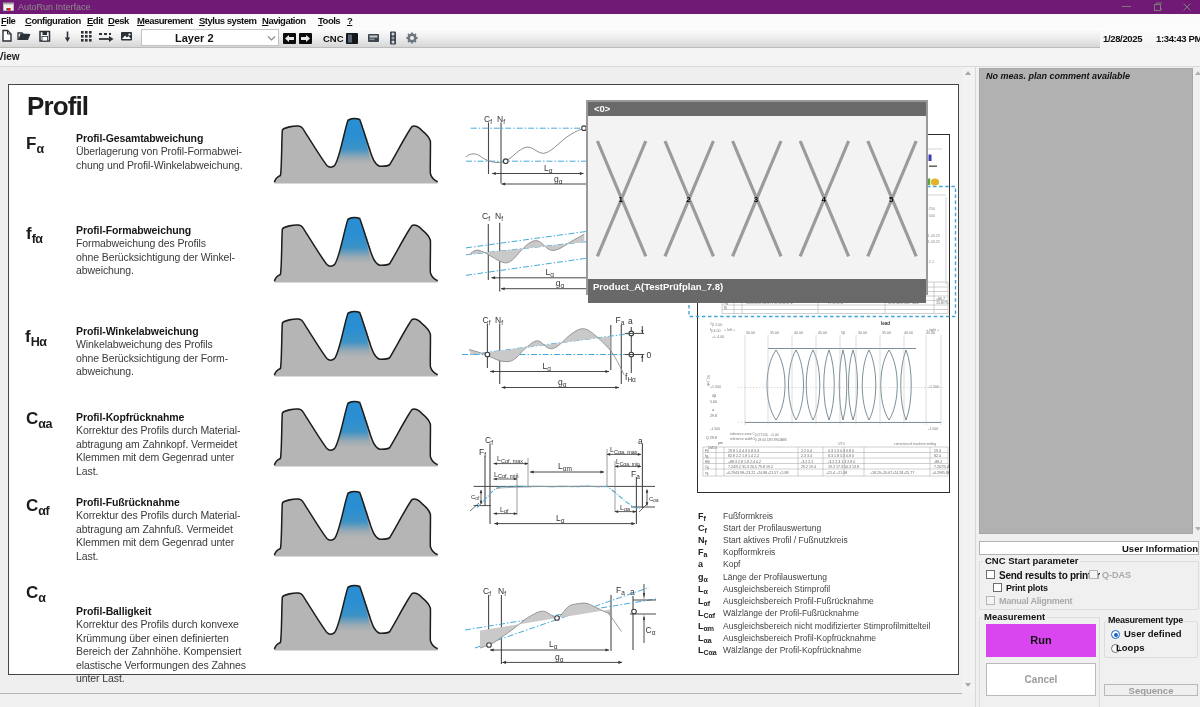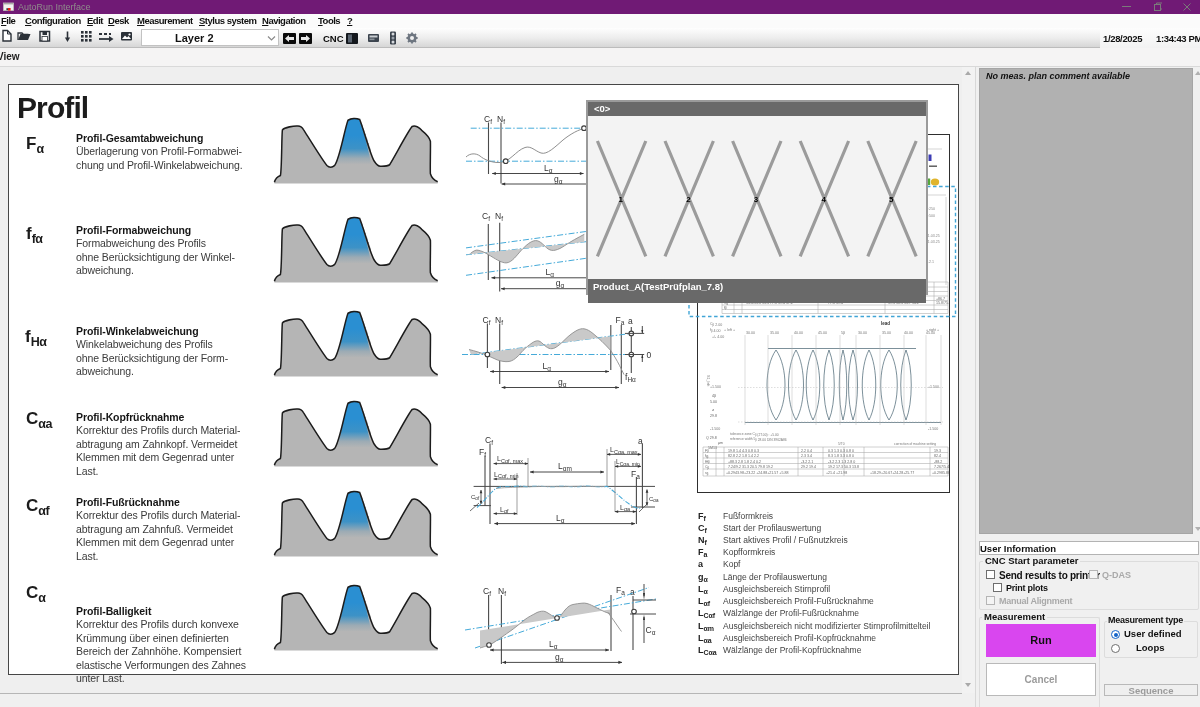--- a/index.html
+++ b/index.html
@@ -128,21 +128,21 @@
 <div class="abs" style="left:1103px;top:32.5px;font-size:9.5px;letter-spacing:-0.35px;font-weight:bold;color:#111;white-space:nowrap;">1/28/2025</div>
 <div class="abs" style="left:1156px;top:32.5px;font-size:9.5px;letter-spacing:-0.35px;font-weight:bold;color:#111;white-space:nowrap;">1:34:43 PM</div>
 
 <div class="abs" style="left:0;top:48px;width:1200px;height:19px;background:#f5f4f4;border-bottom:1px solid #d9d9d9;">
   <div class="abs" style="left:-3px;top:3px;font-size:10px;font-weight:bold;color:#222;">View</div>
 </div>
 
 <div class="abs" id="docarea" style="left:0;top:67px;width:962px;height:627px;background:#efefef;">
 
   <div class="abs" id="page" style="left:8px;top:17px;width:951px;height:591px;background:#fff;border:1px solid #464646;">
-    <div class="abs" style="left:8px;top:6px;font-size:30px;font-weight:bold;color:#1c1c1c;letter-spacing:-0.9px;">Profil</div>
+    <div class="abs" style="left:18px;top:6px;font-size:26px;font-weight:bold;color:#1c1c1c;letter-spacing:-0.9px;">Profil</div>
 
     <div class="abs sym" style="left:17px;top:49px;">F<span>α</span></div>
     <div class="abs sym" style="left:17px;top:139px;">f<span>fα</span></div>
     <div class="abs sym" style="left:16px;top:242px;">f<span>Hα</span></div>
     <div class="abs sym" style="left:17px;top:324px;">C<span>αa</span></div>
     <div class="abs sym" style="left:17px;top:411px;">C<span>αf</span></div>
     <div class="abs sym" style="left:17px;top:498px;">C<span>α</span></div>
 
     <div class="abs rowtxt" style="left:67px;top:47px;"><b>Profil-Gesamtabweichung</b>Überlagerung von Profil-Formabwei-<br>chung und Profil-Winkelabweichung.</div>
     <div class="abs rowtxt" style="left:67px;top:139px;"><b>Profil-Formabweichung</b>Formabweichung des Profils<br>ohne Berücksichtigung der Winkel-<br>abweichung.</div>
@@ -526,21 +526,21 @@
 </div>
 
 <div class="abs" id="rightpanel" style="left:975px;top:67px;width:254px;height:640px;background:#f0f0f0;border-left:1px solid #d8d8d8;">
 
   <div class="abs" style="left:3px;top:1px;width:214px;height:466px;background:#b1b1b1;border:1px solid #a5a5a5;">
     <div class="abs" style="left:6px;top:2px;font-size:9px;font-weight:bold;font-style:italic;color:#111;">No meas. plan comment available</div>
   </div>
   <div class="abs" style="left:219px;top:4px;width:0;height:0;border-left:3px solid transparent;border-right:3px solid transparent;border-bottom:4px solid #b0b0b0;"></div>
   <div class="abs" style="left:219px;top:460px;width:0;height:0;border-left:3px solid transparent;border-right:3px solid transparent;border-top:4px solid #b0b0b0;"></div>
 
-  <div class="abs" style="left:3px;top:474px;width:220px;height:14px;background:#fff;border:1px solid #b3b3b3;font-size:9.5px;font-weight:bold;color:#111;text-align:left;line-height:13px;">User Information</div>
+  <div class="abs" style="left:3px;top:474px;width:220px;height:14px;background:#fff;border:1px solid #b3b3b3;font-size:9.5px;font-weight:bold;color:#111;text-align:right;line-height:13px;">User Information</div>
 
   <div class="abs" style="left:3px;top:494px;width:220px;height:49px;border:1px solid #dcdcdc;border-radius:2px;"></div>
   <div class="abs" style="left:7px;top:488px;font-size:9.5px;font-weight:bold;color:#111;background:#f0f0f0;padding:0 2px;">CNC Start parameter</div>
   <div class="abs" style="left:10px;top:503px;width:9px;height:9px;background:#fff;border:1px solid #6e6e6e;"></div>
   <div class="abs" style="left:23px;top:502.5px;font-size:10px;font-weight:bold;letter-spacing:-0.25px;color:#111;">Send results to printer</div>
   <div class="abs" style="left:113px;top:503px;width:9px;height:9px;background:#f4f4f4;border:1px solid #b5b5b5;"></div>
   <div class="abs" style="left:126px;top:502.5px;font-size:9px;font-weight:bold;color:#a9a9a9;">Q-DAS</div>
   <div class="abs" style="left:17px;top:516px;width:9px;height:9px;background:#fff;border:1px solid #6e6e6e;"></div>
   <div class="abs" style="left:30px;top:515.5px;font-size:9px;font-weight:bold;letter-spacing:-0.25px;color:#111;">Print plots</div>
   <div class="abs" style="left:10px;top:529px;width:9px;height:9px;background:#f4f4f4;border:1px solid #b5b5b5;"></div>
@@ -550,16 +550,16 @@
   <div class="abs" style="left:6px;top:544px;font-size:9.5px;font-weight:bold;color:#111;background:#f0f0f0;padding:0 2px;">Measurement</div>
   <div class="abs" style="left:10px;top:557px;width:110px;height:33px;background:#d946ef;font-size:11px;font-weight:bold;color:#111;text-align:center;line-height:33px;">Run</div>
   <div class="abs" style="left:10px;top:596px;width:110px;height:33px;background:#fff;border:1px solid #b9b9b9;font-size:10px;font-weight:bold;color:#9b9b9b;text-align:center;line-height:31px;">Cancel</div>
 
   <div class="abs" style="left:128px;top:554px;width:94px;height:37px;border:1px solid #dcdcdc;border-radius:2px;"></div>
   <div class="abs" style="left:131px;top:548px;font-size:9px;font-weight:bold;letter-spacing:-0.25px;color:#111;background:#f0f0f0;padding:0 1px;">Measurement type</div>
   <div class="abs" style="left:135px;top:563px;width:9px;height:9px;border-radius:50%;background:#fff;border:1.5px solid #1464c8;"></div>
   <div class="abs" style="left:137.5px;top:565.5px;width:4px;height:4px;border-radius:50%;background:#1464c8;"></div>
   <div class="abs" style="left:148px;top:561px;font-size:9.5px;font-weight:bold;color:#111;">User defined</div>
   <div class="abs" style="left:135px;top:576.5px;width:9px;height:9px;border-radius:50%;background:#fff;border:1px solid #6e6e6e;"></div>
-  <div class="abs" style="left:160px;top:575px;font-size:9.5px;font-weight:bold;color:#111;">Loops</div>
+  <div class="abs" style="left:140px;top:575px;font-size:9.5px;font-weight:bold;color:#111;">Loops</div>
 
   <div class="abs" style="left:128px;top:617px;width:94px;height:12px;background:#efefef;border:1px solid #b9b9b9;font-size:9.5px;font-weight:bold;color:#9b9b9b;text-align:center;line-height:11px;">Sequence</div>
 </div>
 
 </body></html>

